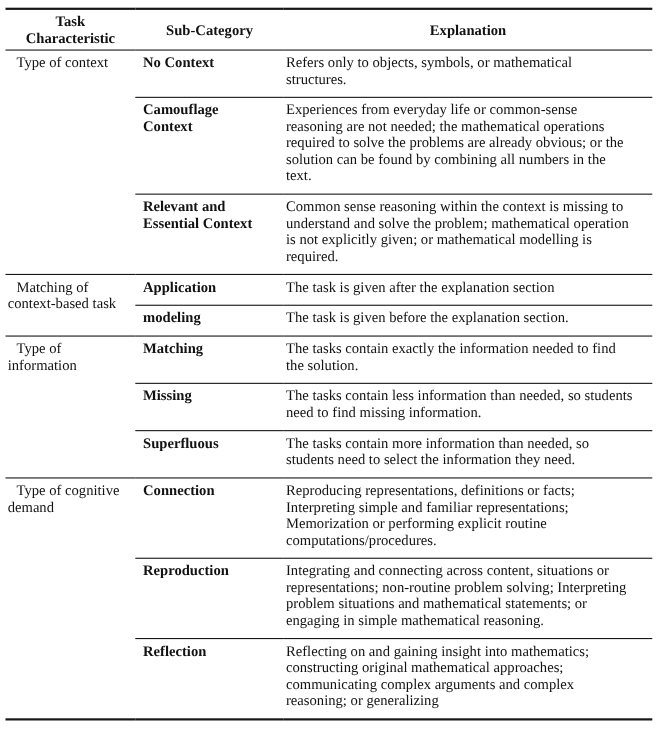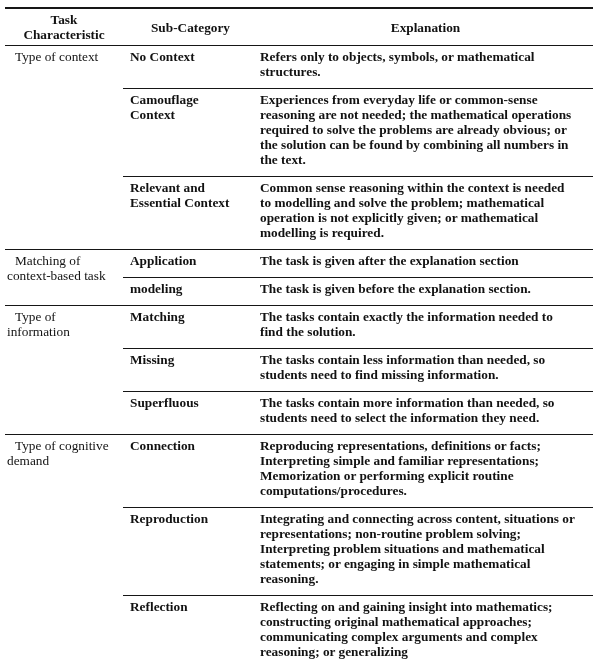--- a/index.html
+++ b/index.html
@@ -31,21 +31,21 @@
   th {
     font-weight: bold;
     text-align: center;
     vertical-align: middle;
     border-bottom: 1px solid #161616;
     padding: 3px 6px;
   }
   td { vertical-align: top; margin-top: 40px; }
   td.c1 { padding: 3px 6px 9px 2px; text-indent: 8px; }
   td.c2 { padding: 3px 20px 9px 7px; font-weight: bold; }
-  td.c3 { padding: 3px 18px 9px 2px; font-weight: bold; }
+  td.c3 { padding: 3px 18px 9px 2px; }
   tr.ss > td { border-top: 1px solid #161616; }
   td.sub { border-top: 1px solid #161616; }
 </style>
 </head>
 <body>
 
 <div class="page">
   <table class="tbl">
     <colgroup>
       <col class="c1">
@@ -65,21 +65,21 @@
         <td class="c1" rowspan="3">Type of context</td>
         <td class="c2">No Context</td>
         <td class="c3">Refers only to objects, symbols, or mathematical structures.</td>
       </tr>
       <tr>
         <td class="c2 sub">Camouflage Context</td>
         <td class="c3 sub">Experiences from everyday life or common-sense reasoning are not needed; the mathematical operations required to solve the problems are already obvious; or the solution can be found by combining all numbers in the text.</td>
       </tr>
       <tr>
         <td class="c2 sub">Relevant and Essential Context</td>
-        <td class="c3 sub">Common sense reasoning within the context is needed to modelling and solve the problem; mathematical operation is not explicitly given; or mathematical modelling is required.</td>
+        <td class="c3 sub">Common sense reasoning within the context is missing to understand and solve the problem; mathematical operation is not explicitly given; or mathematical modelling is required.</td>
       </tr>
 
       <tr class="ss">
         <td class="c1" rowspan="2">Matching of context-based task</td>
         <td class="c2">Application</td>
         <td class="c3">The task is given after the explanation section</td>
       </tr>
       <tr>
         <td class="c2 sub">modeling</td>
         <td class="c3 sub">The task is given before the explanation section.</td>

